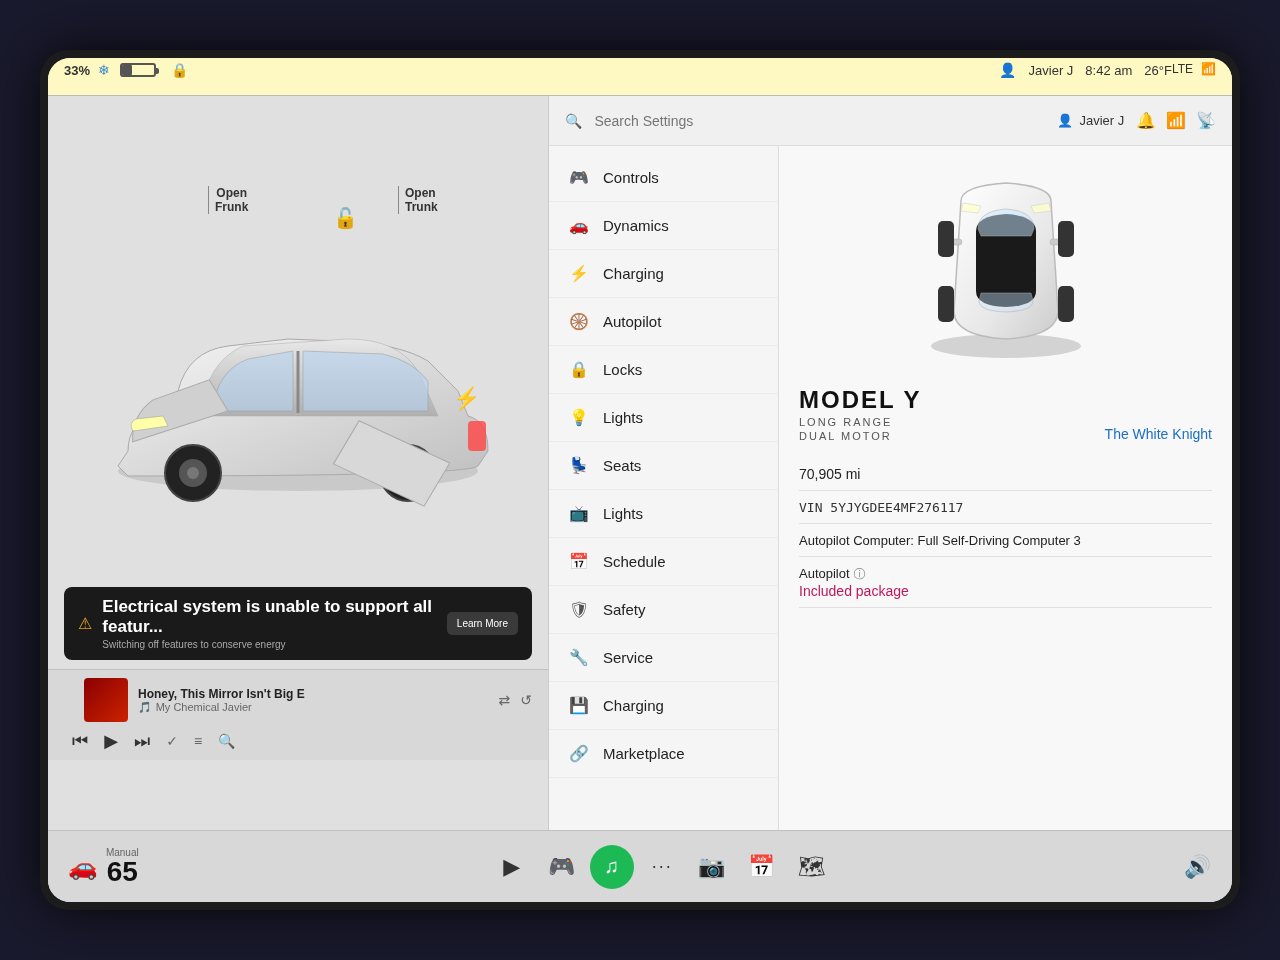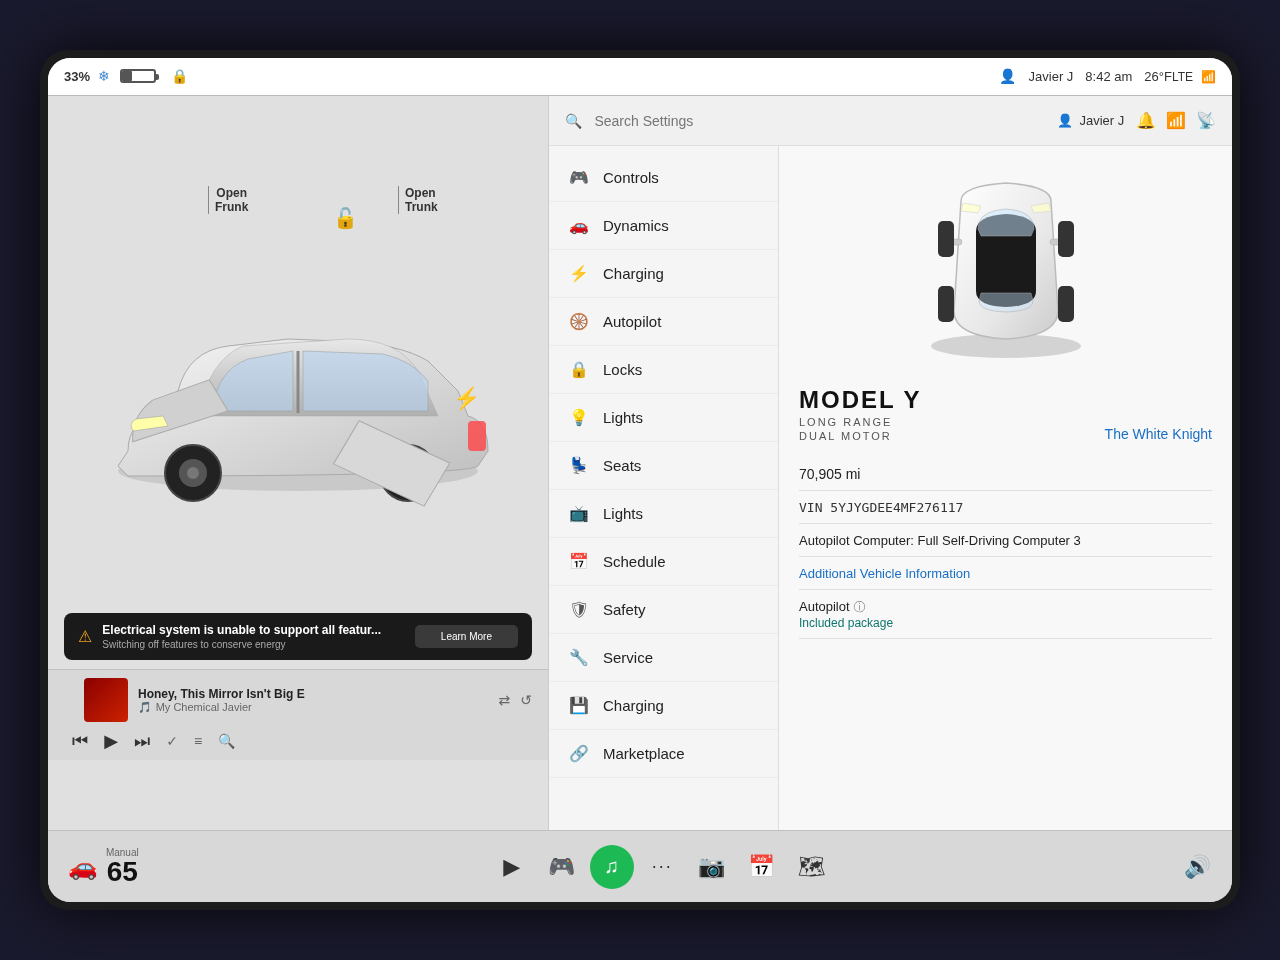--- a/index.html
+++ b/index.html
@@ -27,24 +27,24 @@
       background: #e8e8e8;
       border-radius: 22px;
       overflow: hidden;
       display: flex;
       flex-direction: column;
     }
 
     
     .status-bar {
       height: 38px;
-      background: #ffffff;
-      display: flex;
-      align-items: flex-end;
-      padding: 11px 16px;
+      background: #fef9c3;
+      display: flex;
+      align-items: flex-start;
+      padding: 4px 16px;
       border-bottom: 1px solid #bbb;
     }
     .status-left {
       display: flex;
       align-items: center;
       gap: 8px;
       flex: 1;
     }
     .battery-pct {
       font-size: 13px;
@@ -158,28 +158,28 @@
       color: #fff;
       border-radius: 8px;
       padding: 10px 14px;
       display: flex;
       align-items: center;
       gap: 10px;
       font-size: 11px;
     }
     .alert-icon { color: #e8a020; font-size: 16px; flex-shrink: 0; }
     .alert-text { flex: 1; }
-    .alert-title { font-weight: 600; font-size: 12px; }
+    .alert-title { font-weight: 600; font-size: 17px; }
     .alert-sub { color: #aaa; font-size: 10px; margin-top: 2px; }
     .learn-more-btn {
       background: #3a3a3a;
       border: none;
       color: #fff;
       font-size: 10px;
-      padding: 6px 26px;
+      padding: 6px 10px;
       border-radius: 5px;
       cursor: pointer;
       white-space: nowrap;
     }
 
     
     .music-player {
       position: absolute;
       bottom: 70px;
       left: 0;
@@ -292,21 +292,21 @@
     }
 
     .model-name { font-size: 24px; font-weight: 800; color: #111; letter-spacing: 2px; text-transform: uppercase; }
     .model-sub { font-size: 11px; color: #555; letter-spacing: 2px; text-transform: uppercase; margin-top: 2px; }
     .vehicle-nickname { font-size: 14px; color: #1a6fc4; font-weight: 500; margin-left: 32px; }
 
     .vehicle-stats { margin-top: 16px; }
     .stat-row { padding: 8px 0; border-bottom: 1px solid #e0e0e0; font-size: 14px; color: #222; }
     .vin-text { font-size: 13px; color: #333; font-family: monospace; }
     .blue-link { color: #1a6fc4; font-size: 13px; cursor: pointer; }
-    .included-text { font-size: 12px; color: #0f766e; }
+    .included-text { font-size: 14px; color: #be185d; }
     .info-circle { font-size: 12px; color: #888; }
 
     
     .taskbar {
       height: 72px;
       background: #d8d8d8;
       border-top: 1px solid #c0c0c0;
       display: flex;
       align-items: center;
       padding: 0 20px;
@@ -590,23 +590,20 @@
               <div class="stat-row">
                 <span>70,905 mi</span>
               </div>
               <div class="stat-row">
                 <span class="vin-text">VIN 5YJYGDEE4MF276117</span>
               </div>
               <div class="stat-row">
                 <span style="font-size:13px;">Autopilot Computer: Full Self-Driving Computer 3</span>
               </div>
               <div class="stat-row">
-                <span class="blue-link">Additional Vehicle Information</span>
-              </div>
-              <div class="stat-row">
                 <span style="font-size:13px;font-weight:500;">Autopilot</span>
                 <span class="info-circle"> ⓘ</span>
                 <div class="included-text">Included package</div>
               </div>
             </div>
           </div>
 
         </div>
       </div>
 

